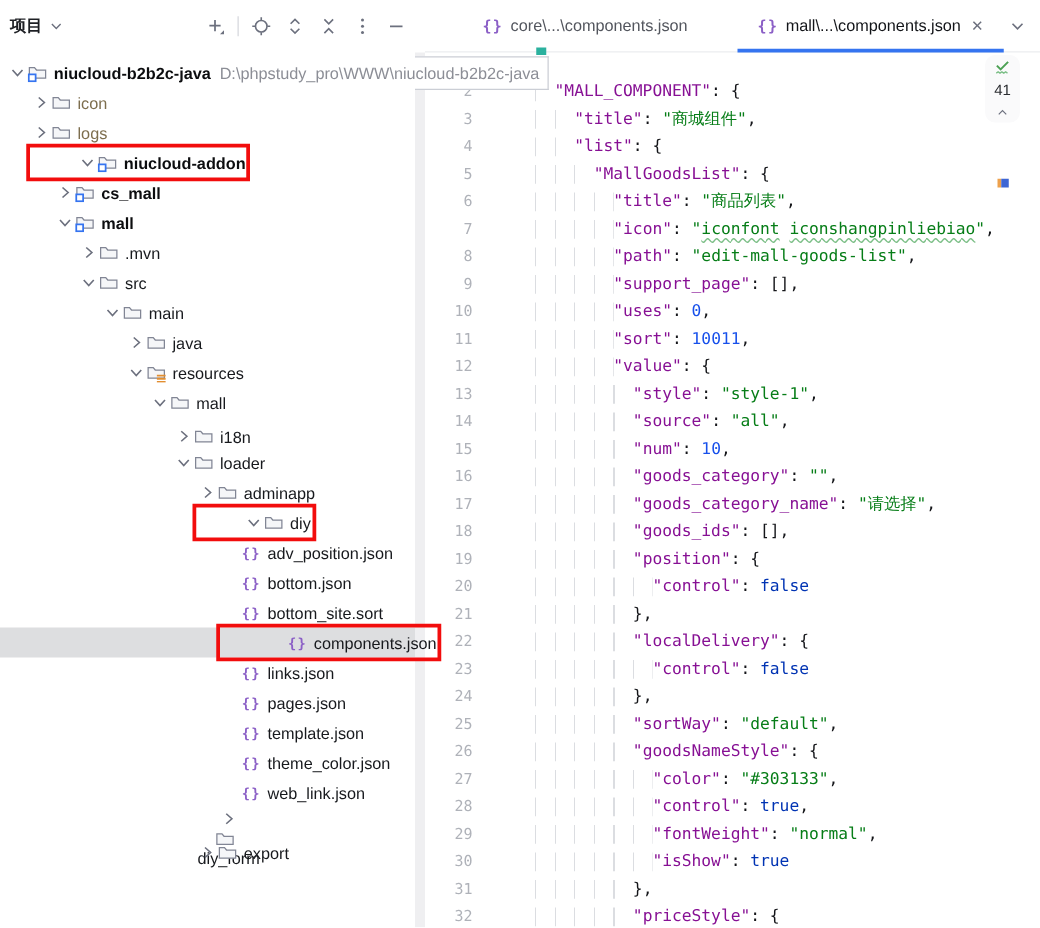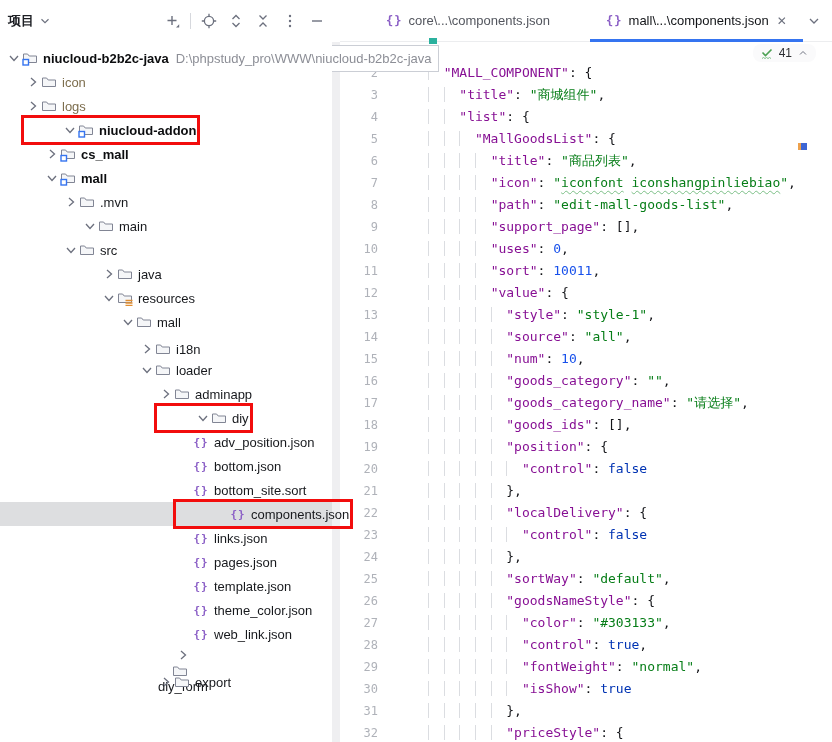--- a/index.html
+++ b/index.html
@@ -38,21 +38,21 @@
   .tabbar{position:relative;height:42px;box-sizing:border-box;border-bottom:1px solid #ECEDEF;
           display:flex;align-items:stretch;padding-left:30px;}
   .tab{position:relative;display:flex;align-items:center;gap:6px;padding:0 16px;color:#53565e;cursor:pointer;}
   .tab .json-glyph{font-size:12px;}
   .tab.active{color:#121418;margin-left:24px;}
   .tab.active::after{content:"";position:absolute;left:0;right:0;bottom:-1px;height:3px;background:var(--accent);}
   .close-x{font-size:12px;color:var(--icon-grey);margin-left:2px;}
   .tab-list-btn{margin-left:auto;align-self:center;margin-right:10px;color:var(--icon-grey);display:inline-flex;}
 
   .inspections{position:absolute;top:44px;right:16px;display:flex;align-items:center;gap:5px;
-               background:#FAFAFB;border-radius:8px;padding:2px 7px;z-index:2;cursor:pointer;}
+               background:#FAFAFB;border-radius:8px;padding:2px 7px;z-index:2;cursor:pointer;flex-direction:column;}
   .inspections .cnt{font-size:12px;color:#2b2d31;}
 
   .code-wrap{position:absolute;left:0;top:43px;width:492px;height:699px;box-sizing:border-box;padding-top:19px;
              font-family:"DejaVu Sans Mono",monospace;font-size:13px;line-height:22px;white-space:pre;overflow:hidden;}
   .cl{height:22px;}
   .ln{display:inline-block;width:38px;margin-right:50px;text-align:right;color:var(--gutter-num);font-size:12px;}
   .ct .k{color:var(--json-key);}
   .ct .s{color:var(--json-string);}
   .ct .n{color:var(--json-number);}
   .ct .b{color:var(--json-keyword);}
@@ -223,47 +223,47 @@
             </span>
             <span class="titem-icon">
               <svg class="ic" width="16" height="16" viewBox="0 0 16 16">
                 <path d="M1.5 4h4.1l1.6 2h7.3v6.5h-13z" fill="#F5F6F8" stroke="#818594"></path>
               </svg>
             </span>
             <span class="tlabel">.mvn</span>
           </span>
         </div>
         <div class="tree-row">
+          <span class="row-inner" style="margin-left: 63px;">
+            <span class="chev">
+              <svg class="ic" width="16" height="16" viewBox="0 0 16 16">
+                <path d="M4 6l4 4.5L12 6" fill="none" stroke="#6C707E" stroke-width="1.3"></path>
+              </svg>
+            </span>
+            <span class="titem-icon">
+              <svg class="ic" width="16" height="16" viewBox="0 0 16 16">
+                <path d="M1.5 4h4.1l1.6 2h7.3v6.5h-13z" fill="#F5F6F8" stroke="#818594"></path>
+              </svg>
+            </span>
+            <span class="tlabel">src</span>
+          </span>
+        </div>
+        <div class="tree-row">
           <span class="row-inner" style="margin-left: 82px;">
             <span class="chev">
               <svg class="ic" width="16" height="16" viewBox="0 0 16 16">
                 <path d="M4 6l4 4.5L12 6" fill="none" stroke="#6C707E" stroke-width="1.3"></path>
               </svg>
             </span>
             <span class="titem-icon">
               <svg class="ic" width="16" height="16" viewBox="0 0 16 16">
                 <path d="M1.5 4h4.1l1.6 2h7.3v6.5h-13z" fill="#F5F6F8" stroke="#818594"></path>
               </svg>
             </span>
             <span class="tlabel">main</span>
-          </span>
-        </div>
-        <div class="tree-row">
-          <span class="row-inner" style="margin-left: 63px;">
-            <span class="chev">
-              <svg class="ic" width="16" height="16" viewBox="0 0 16 16">
-                <path d="M4 6l4 4.5L12 6" fill="none" stroke="#6C707E" stroke-width="1.3"></path>
-              </svg>
-            </span>
-            <span class="titem-icon">
-              <svg class="ic" width="16" height="16" viewBox="0 0 16 16">
-                <path d="M1.5 4h4.1l1.6 2h7.3v6.5h-13z" fill="#F5F6F8" stroke="#818594"></path>
-              </svg>
-            </span>
-            <span class="tlabel">src</span>
           </span>
         </div>
         <div class="tree-row">
           <span class="row-inner" style="margin-left: 101px;">
             <span class="chev">
               <svg class="ic" width="16" height="16" viewBox="0 0 16 16">
                 <path d="M6 4l4.5 4L6 12" fill="none" stroke="#6C707E" stroke-width="1.3"></path>
               </svg>
             </span>
             <span class="titem-icon">

